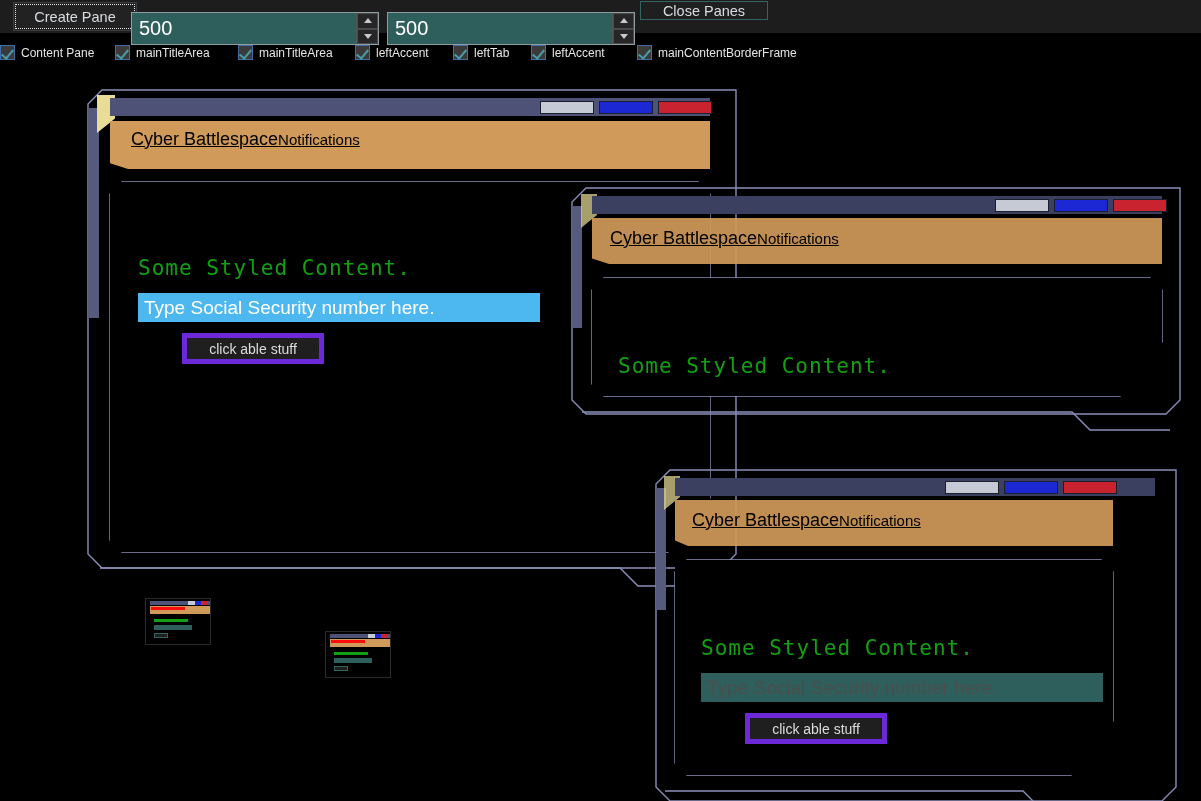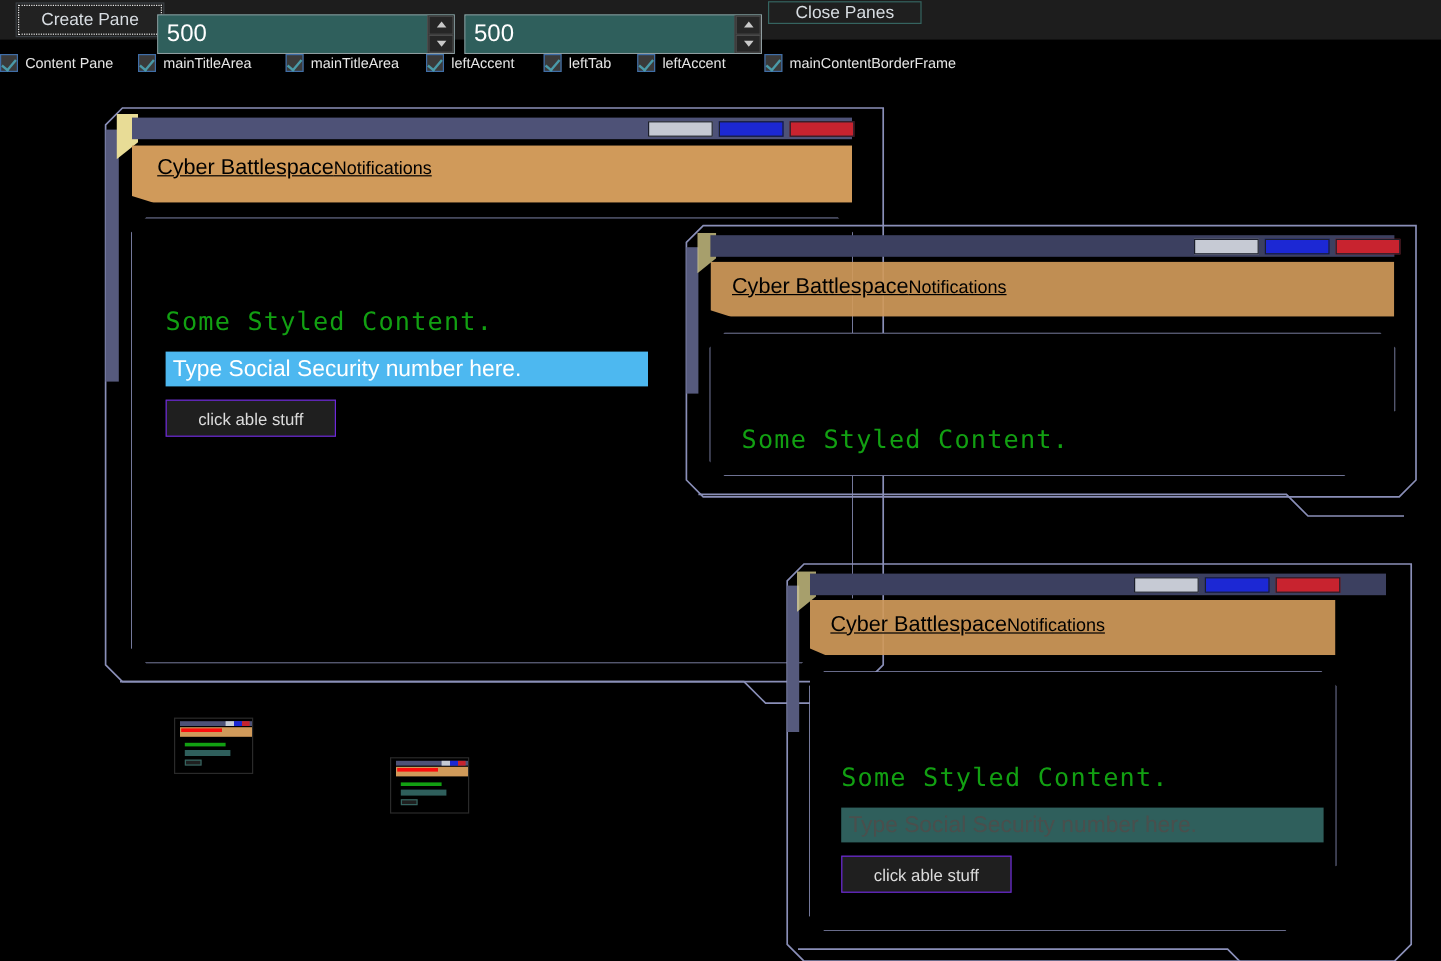--- a/index.html
+++ b/index.html
@@ -87,23 +87,23 @@
     font-family:"DejaVu Sans Mono", monospace;
     font-size:21px; letter-spacing:1px; white-space:nowrap;
   }
   .inp{
     position:absolute; border:none; font-size:19px;
     padding:1px 0 1px 6px; font-family:"Liberation Sans", sans-serif;
   }
   .inp.focused{ background:#4db8f0; color:#ffffff; }
   .inp.blur{ background:#2f5f5c; color:#4a4f4d; }
   .clickbtn{
-    position:absolute; background:#1f1f1f; border:1px solid #6d28d9;
+    position:absolute; background:#1f1f1f; border:5px solid #6d28d9;
     color:#dcdcdc; font-size:14px;
-    display:flex; align-items:center; justify-content:center; cursor:pointer;
+    display:flex; align-items:center; justify-content:center; cursor:pointer;margin-left:44px;
   }
 
   
   .thumb{ position:absolute; }
 </style>
 <style>.inp.focused::placeholder{color:#ffffff;opacity:1;}.inp.blur::placeholder{color:#4a4f4d;opacity:1;}</style></head>
 <body>
 
 <div id="root">
 

